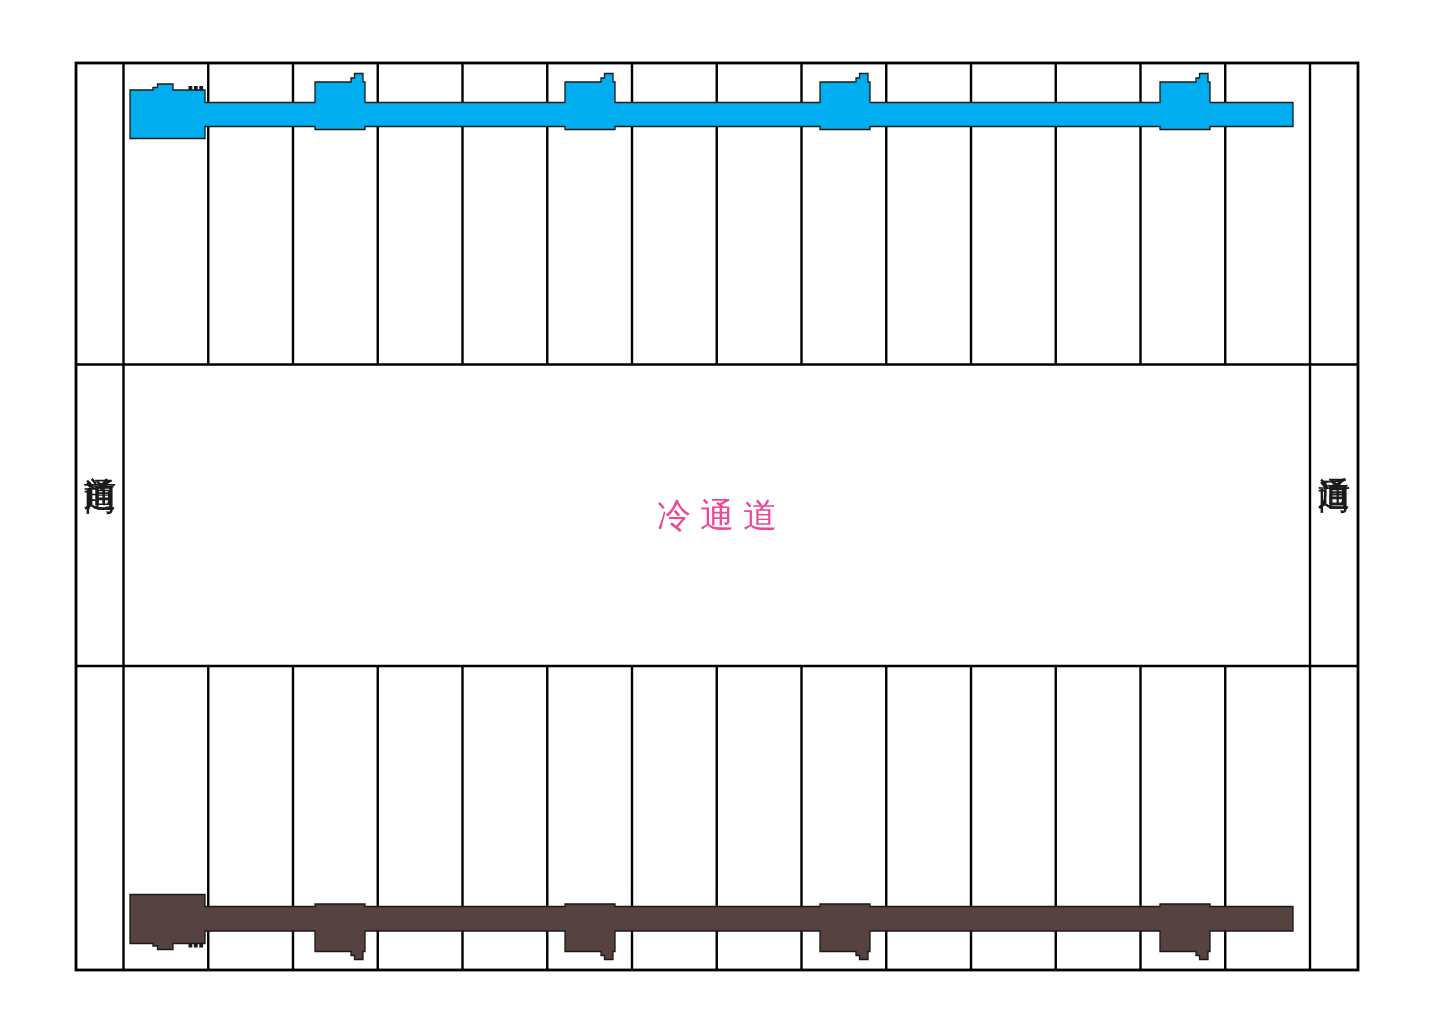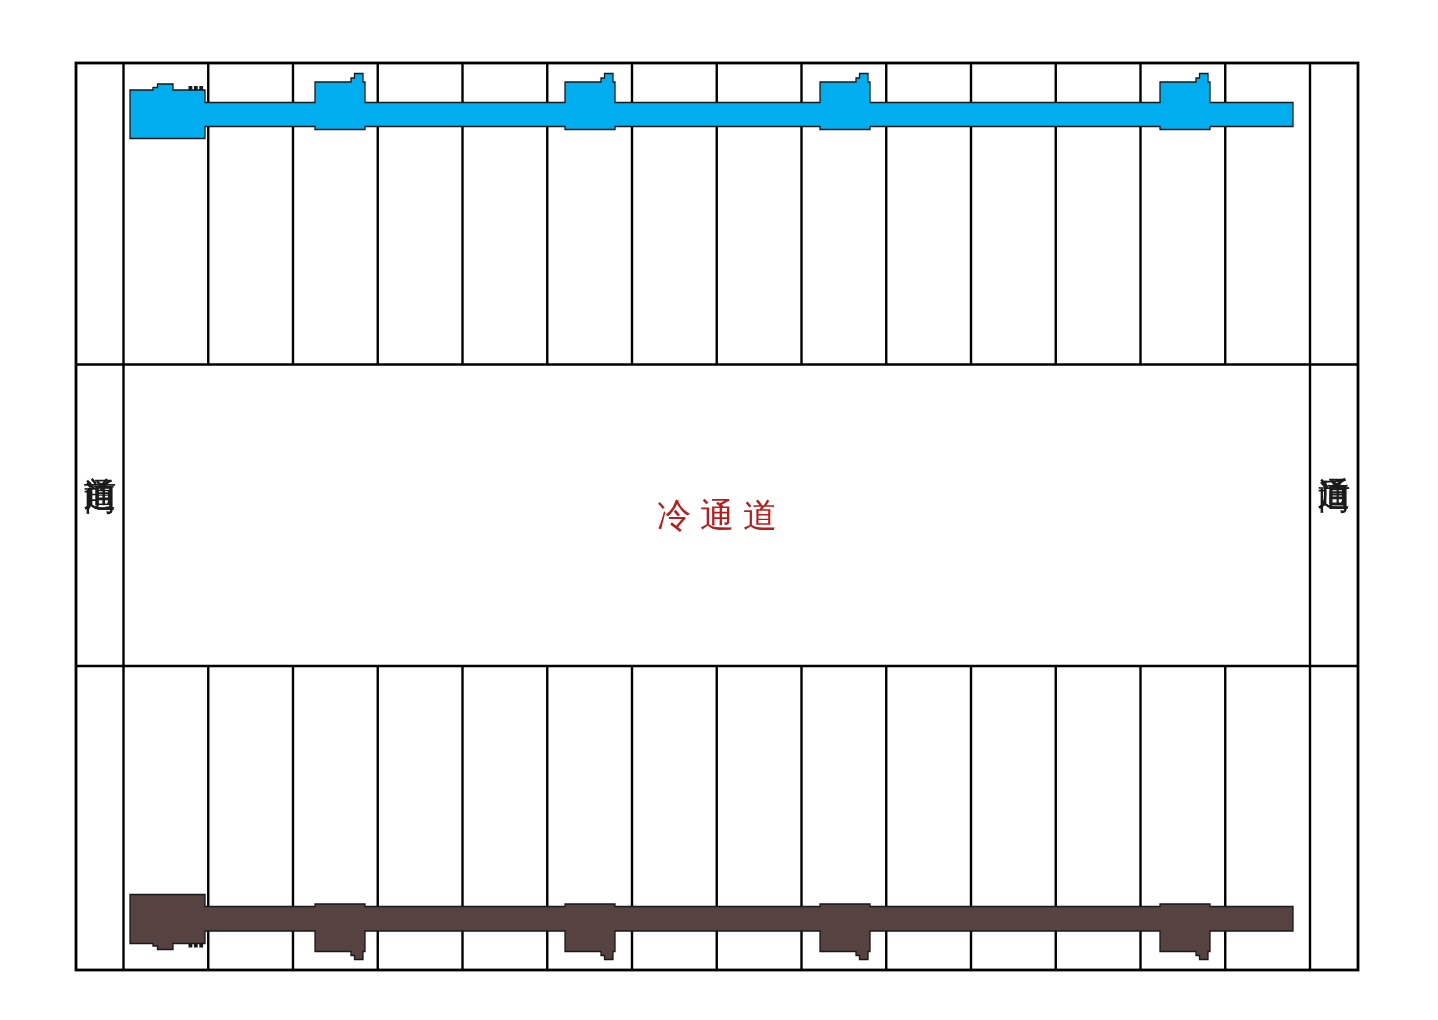--- a/index.html
+++ b/index.html
@@ -29,21 +29,21 @@
   .rear-label  { left:1317px; top:450px; }
   .aisle-label {
     position:absolute;
     left:124px; top:365px;
     width:1186px; height:301px;
     display:flex; align-items:center; justify-content:center;
     font-size:34px;
     letter-spacing:9px;
     padding-left:9px;
     box-sizing:border-box;
-    color:#b91c1c;
+    color:#ec4899;
   }
 </style>
 </head>
 <body>
 
 <div class="canvas">
 
   <svg class="diagram" viewBox="0 0 1438 1020">
 
     <rect class="outer-rect" x="76" y="63" width="1282" height="907"></rect>

